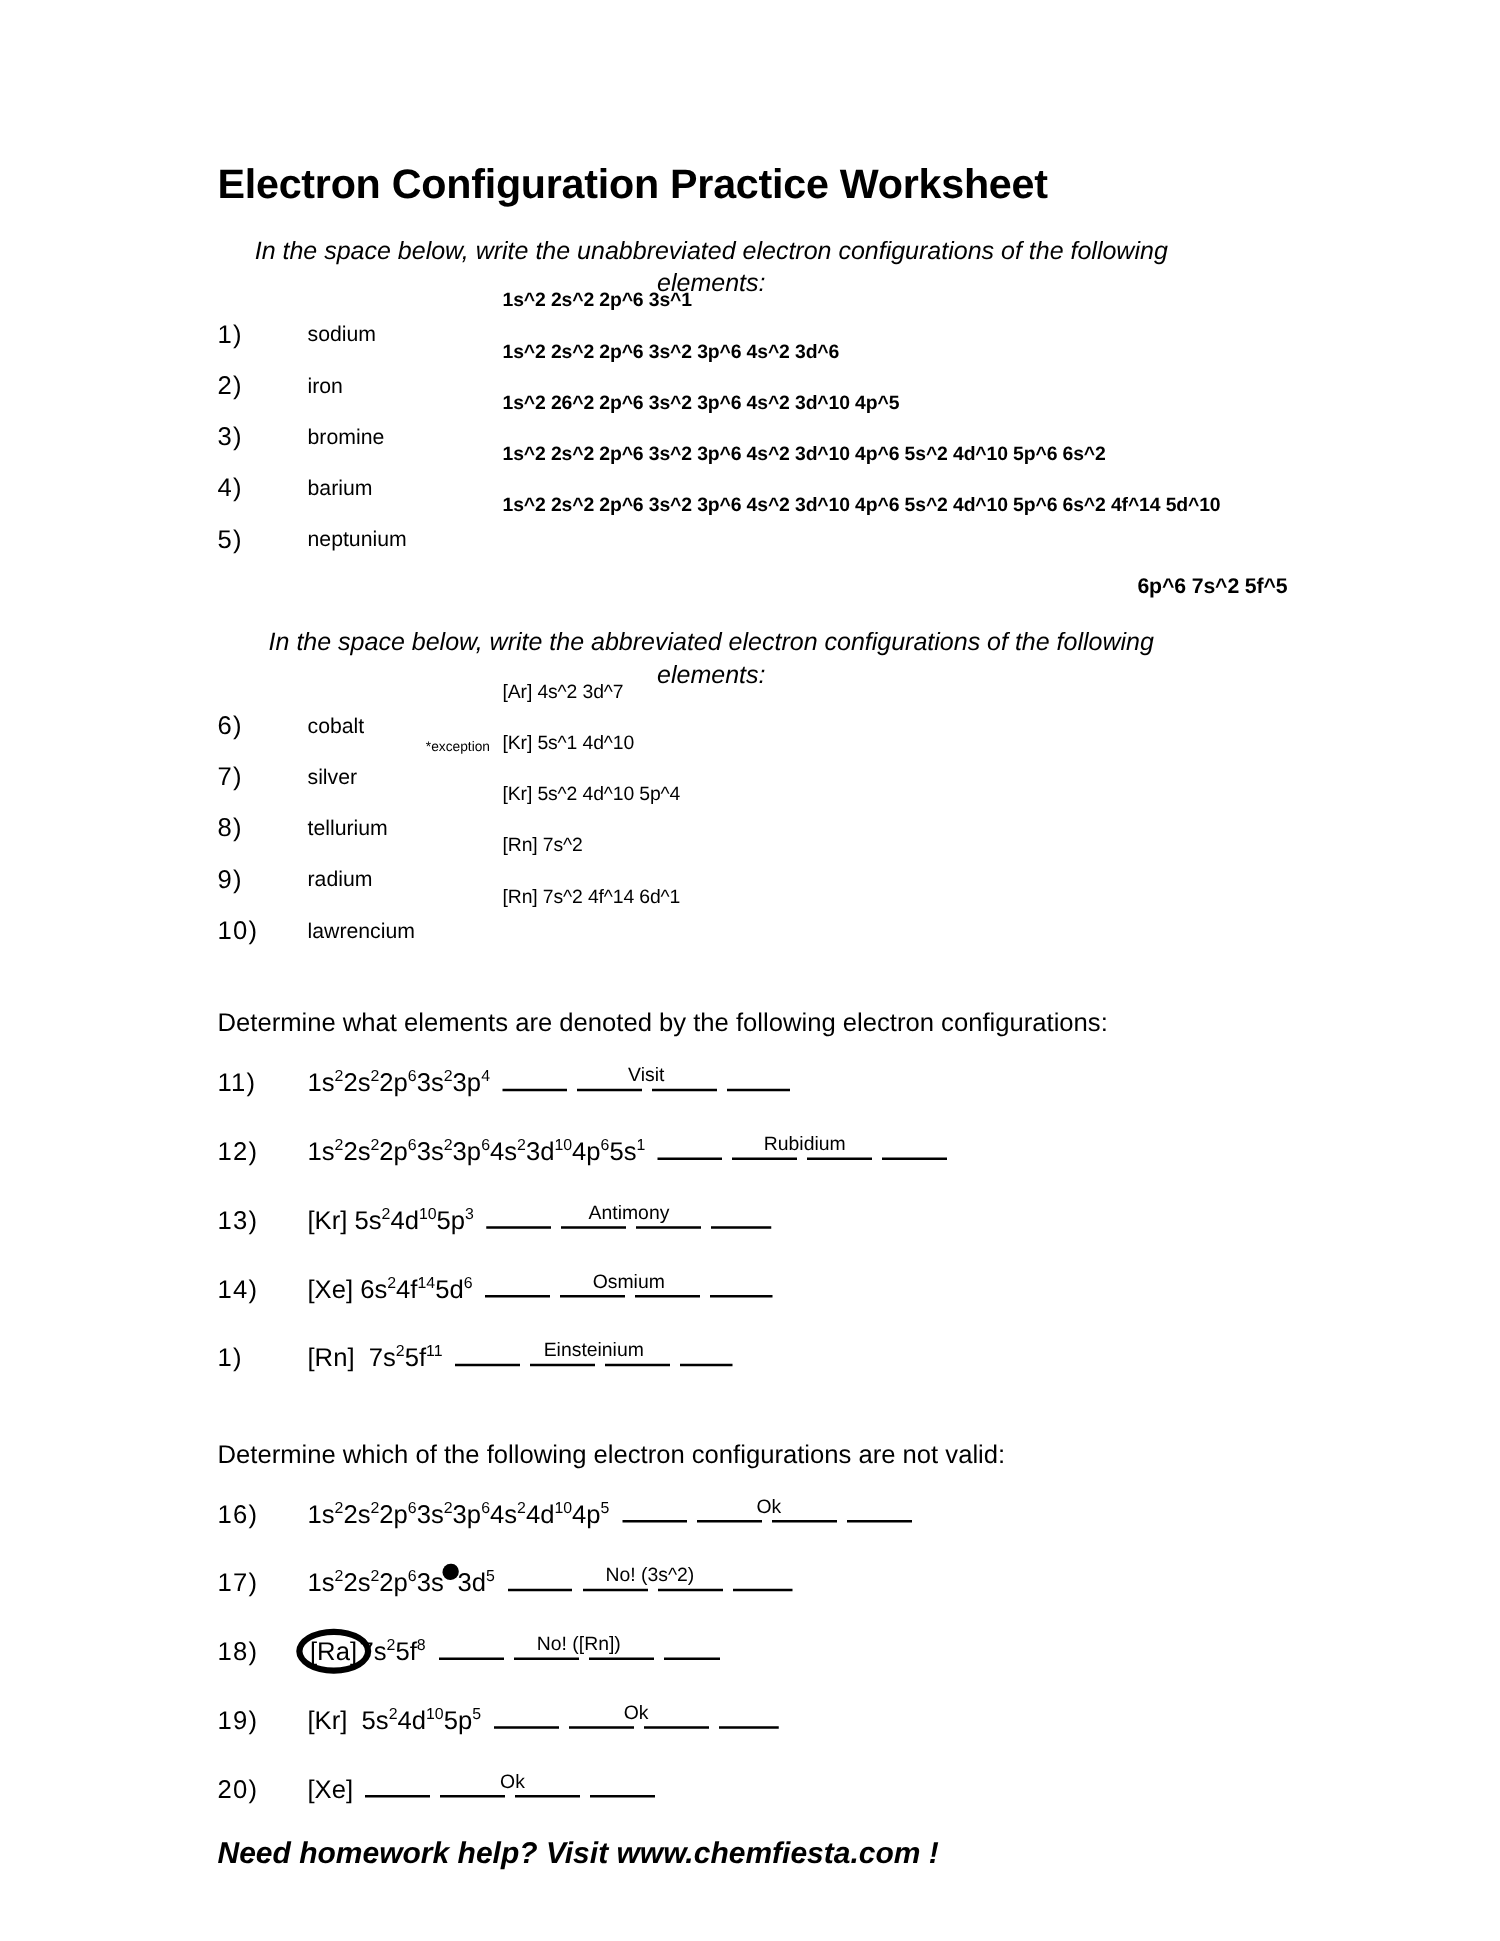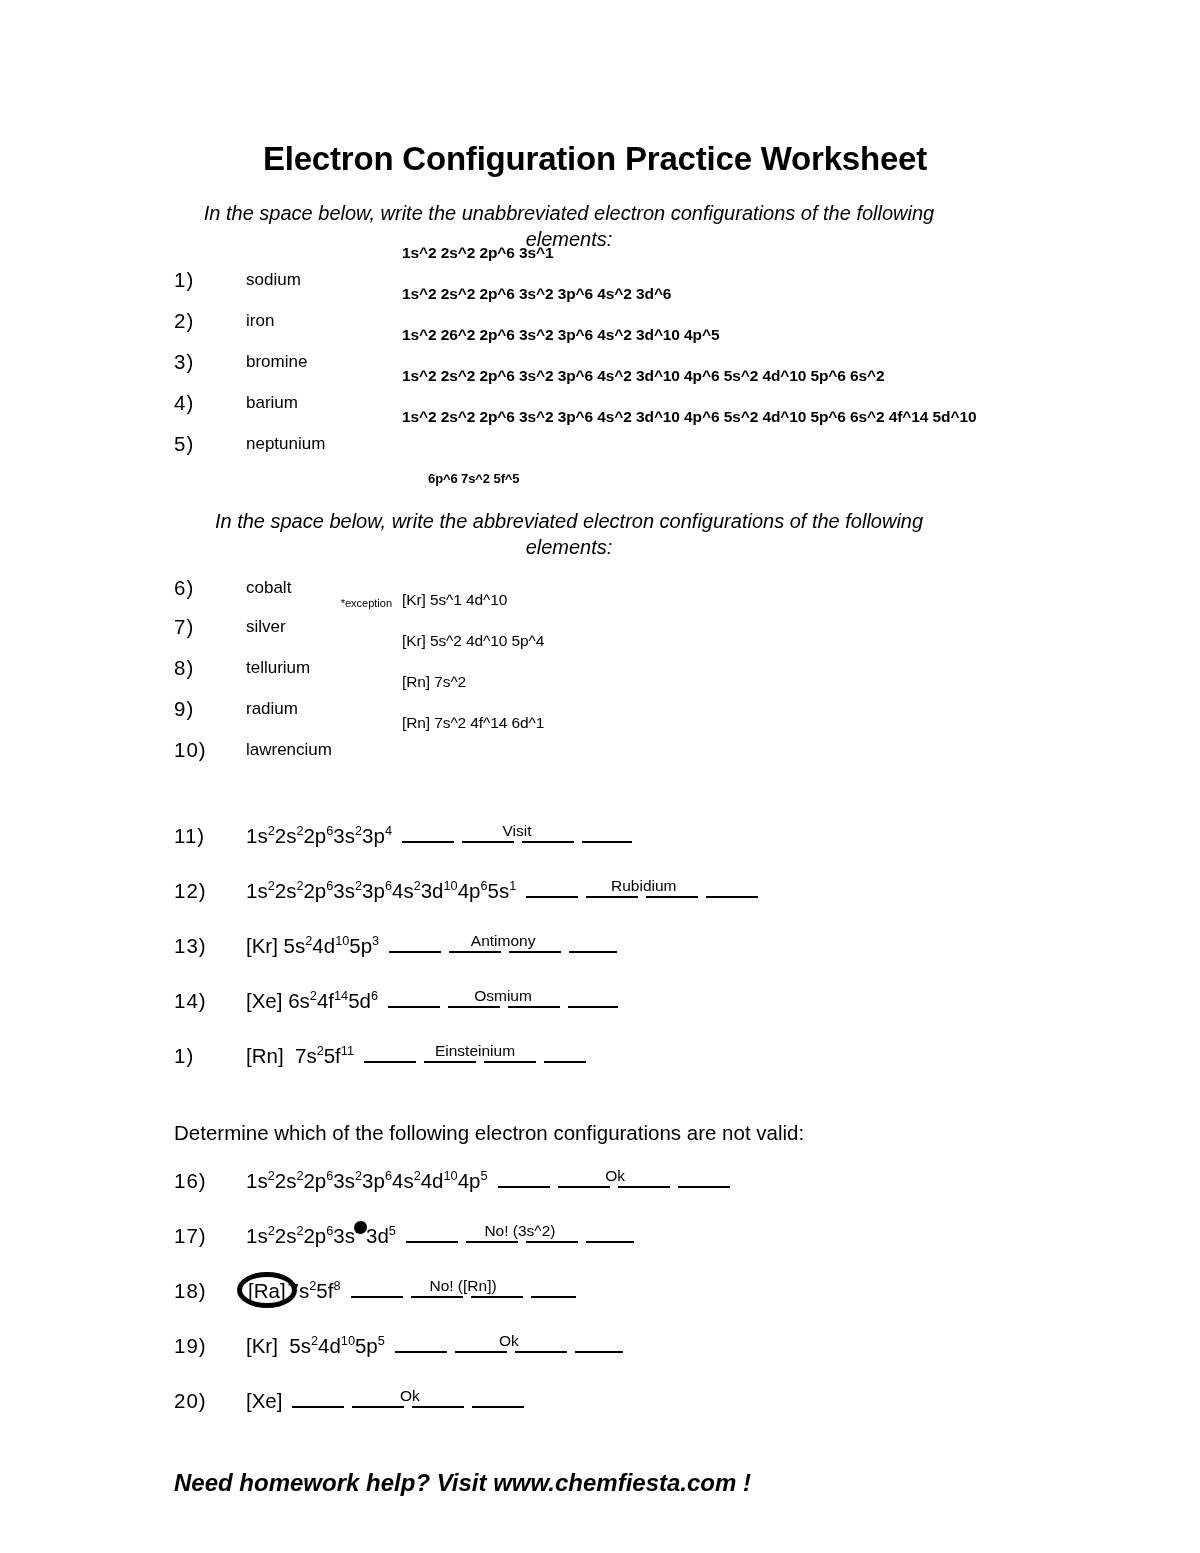--- a/index.html
+++ b/index.html
@@ -19,23 +19,22 @@
     width: 1200px;
     height: 1553px;
     box-sizing: border-box;
     padding: 128px 170px 0 174px;
   }
 
   
   .title {
     font-size: 33px;
     font-weight: bold;
-    text-align: center;
     letter-spacing: -0.2px;
-    margin: 12px 0 22px 0;
+    margin: 0 0 22px 0;
     padding-right: 14px;
   }
 
   
   .instruction {
     font-style: italic;
     font-size: 20px;
     line-height: 26px;
     margin: 0 0 14px 0;
     max-width: 790px;
@@ -98,24 +97,25 @@
   }
   .exception-note {
     position: absolute;
     right: 2px;
     bottom: 4px;
     font-size: 11px;
     white-space: nowrap;
   }
   
   .wrapline {
-    font-size: 13px;
+    font-size: 17px;
     font-weight: bold;
     margin: 2px 0 0 254px;
     letter-spacing: -0.1px;
+    text-align: right;
   }
 
   
   .crow {
     display: flex;
     align-items: baseline;
     margin-bottom: 18px;
   }
   .cnum {
     width: 72px;
@@ -272,20 +272,25 @@
 
   <div class="spacer-md"></div>
 
   <p class="instruction">In the space below, write the abbreviated electron configurations of the following elements:</p>
 
   <div>
 
     <div class="qrow">
       <span class="qnum">6)</span>
       <span class="qname">cobalt</span>
+      <span class="answer-zone">
+        <span class="ruled">
+          <span class="handwriting light">[Ar] 4s^2 3d^7</span>
+        </span>
+      </span>
     </div>
 
     <div class="qrow">
       <span class="qnum">7)</span>
       <span class="qname">silver</span>
       <span class="answer-zone">
         <span class="ruled">
           <span class="handwriting light">[Kr] 5s^1 4d^10</span>
           <span class="exception-note">*exception</span>
         </span>
@@ -319,20 +324,21 @@
         <span class="ruled">
           <span class="handwriting light">[Rn] 7s^2 4f^14 6d^1</span>
         </span>
       </span>
     </div>
 
   </div>
 
   <div class="spacer-lg"></div>
 
+  <p class="prompt">Determine what elements are denoted by the following electron configurations:</p>
 
   <div>
 
     <div class="crow">
       <span class="cnum">11)</span>
       <span class="config">1s<sup>2</sup>2s<sup>2</sup>2p<sup>6</sup>3s<sup>2</sup>3p<sup>4</sup></span>
       <span class="blank" style="width:230px">
         <span class="written">Visit</span>
       </span>
     </div>

